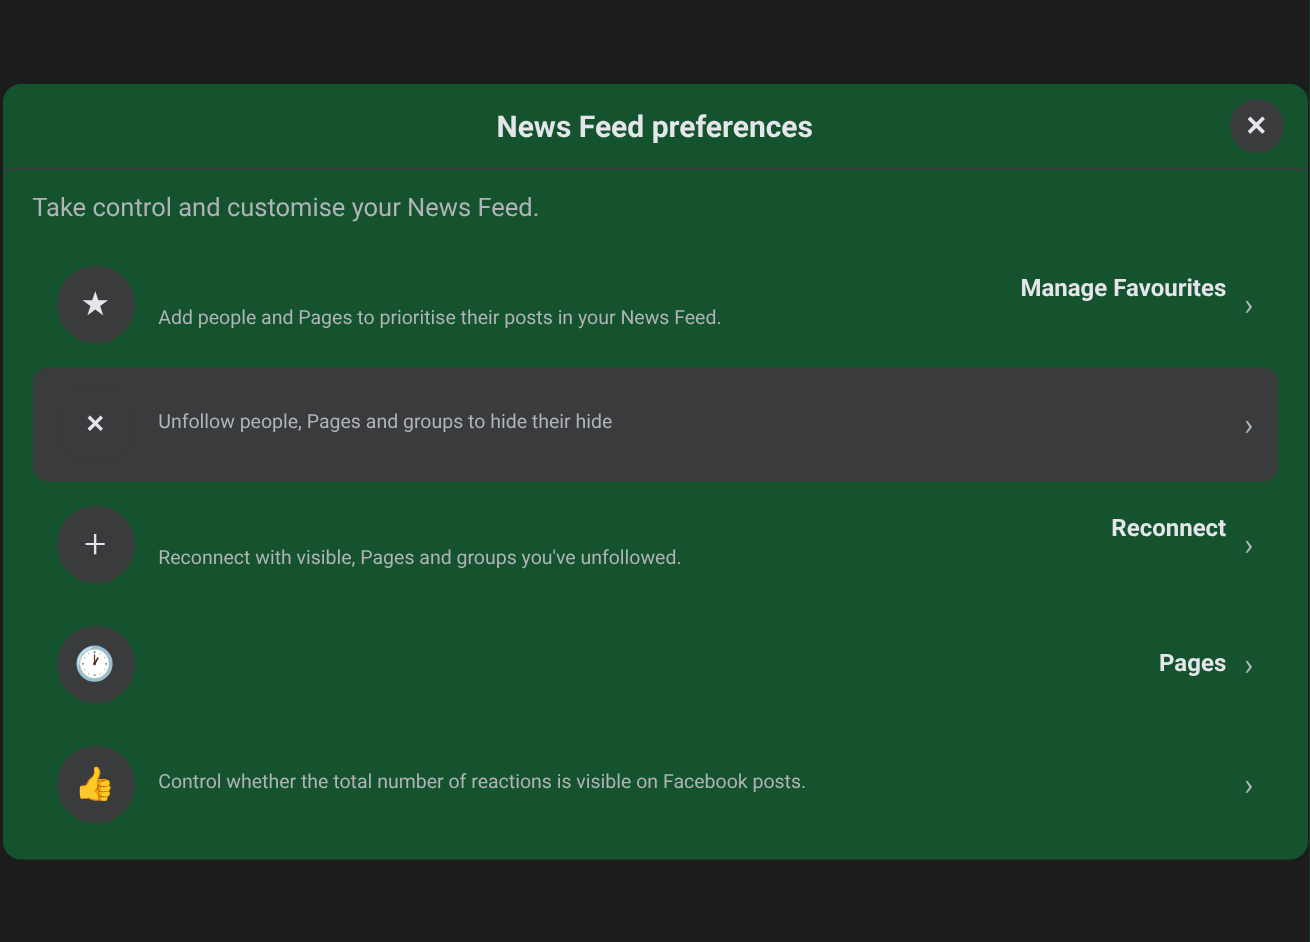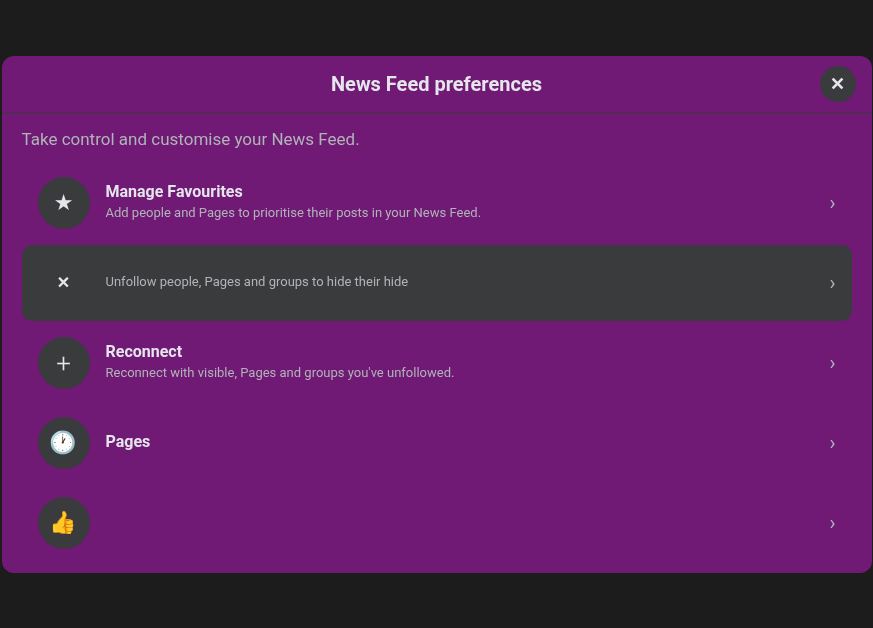--- a/index.html
+++ b/index.html
@@ -12,21 +12,21 @@
       background-color: #1c1c1c;
       display: flex;
       justify-content: center;
       align-items: center;
       width: 873px;
       height: 628px;
       font-family: -apple-system, BlinkMacSystemFont, 'Segoe UI', Roboto, Helvetica, Arial, sans-serif;
     }
 
     .modal {
-      background-color: #701a75;
+      background-color: #14532d;
       border-radius: 12px;
       width: 870px;
       max-width: 870px;
       padding: 0;
       position: relative;
       color: #e4e6eb;
       overflow: hidden;
     }
 
     .modal-header {
@@ -103,20 +103,21 @@
 
     .menu-item-content {
       flex: 1;
     }
 
     .menu-item-title {
       font-size: 16px;
       font-weight: 700;
       color: #e4e6eb;
       margin-bottom: 3px;
+      text-align: right;
     }
 
     .menu-item-desc {
       font-size: 13px;
       color: #b0b3b8;
       line-height: 1.4;
     }
 
     .chevron {
       color: #b0b3b8;
@@ -178,17 +179,18 @@
         <div class="menu-item-title">Pages</div>
       </div>
       <span class="chevron">›</span>
     </div>
 
     <div class="menu-item">
       <div class="icon-circle">
         <span style="font-size:22px;">👍</span>
       </div>
       <div class="menu-item-content">
+        <div class="menu-item-desc">Control whether the total number of reactions is visible on Facebook posts.</div>
       </div>
       <span class="chevron">›</span>
     </div>
   </div>
 </div>
 
 </body></html>

